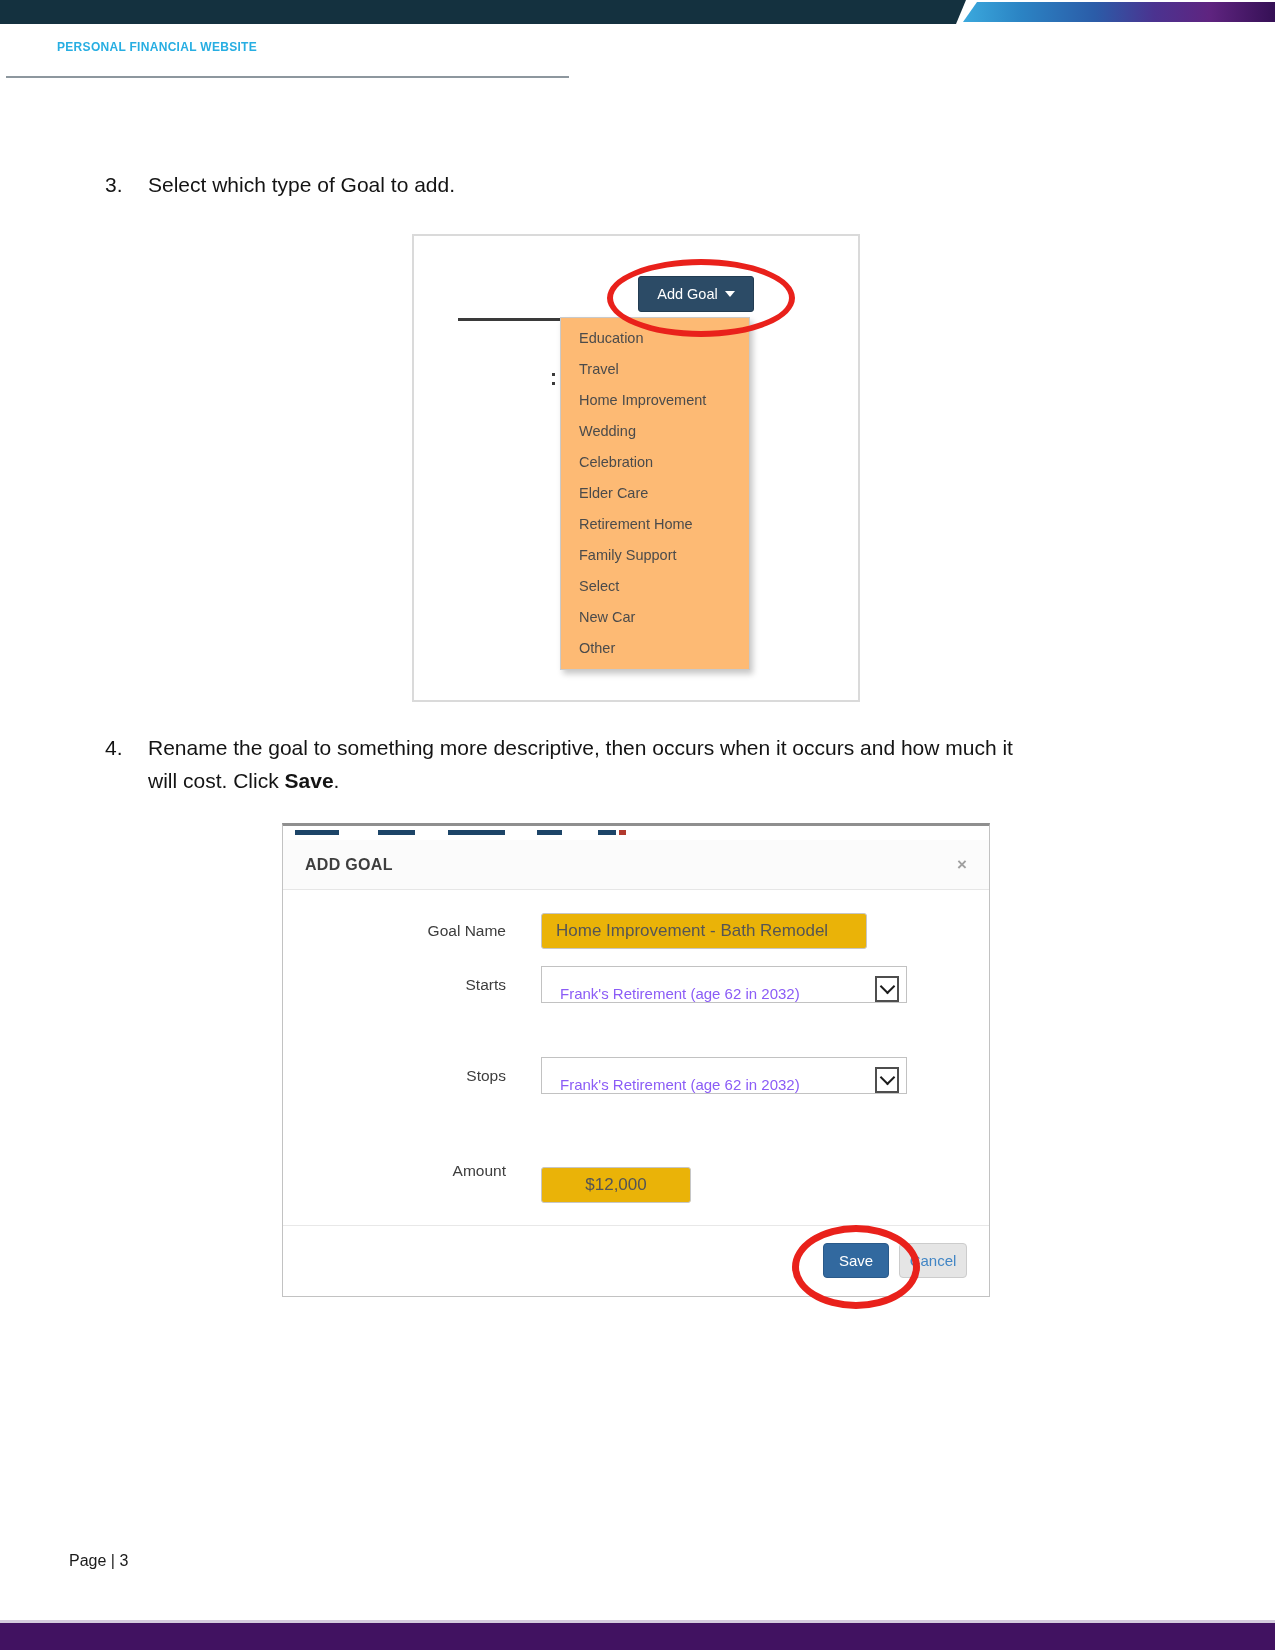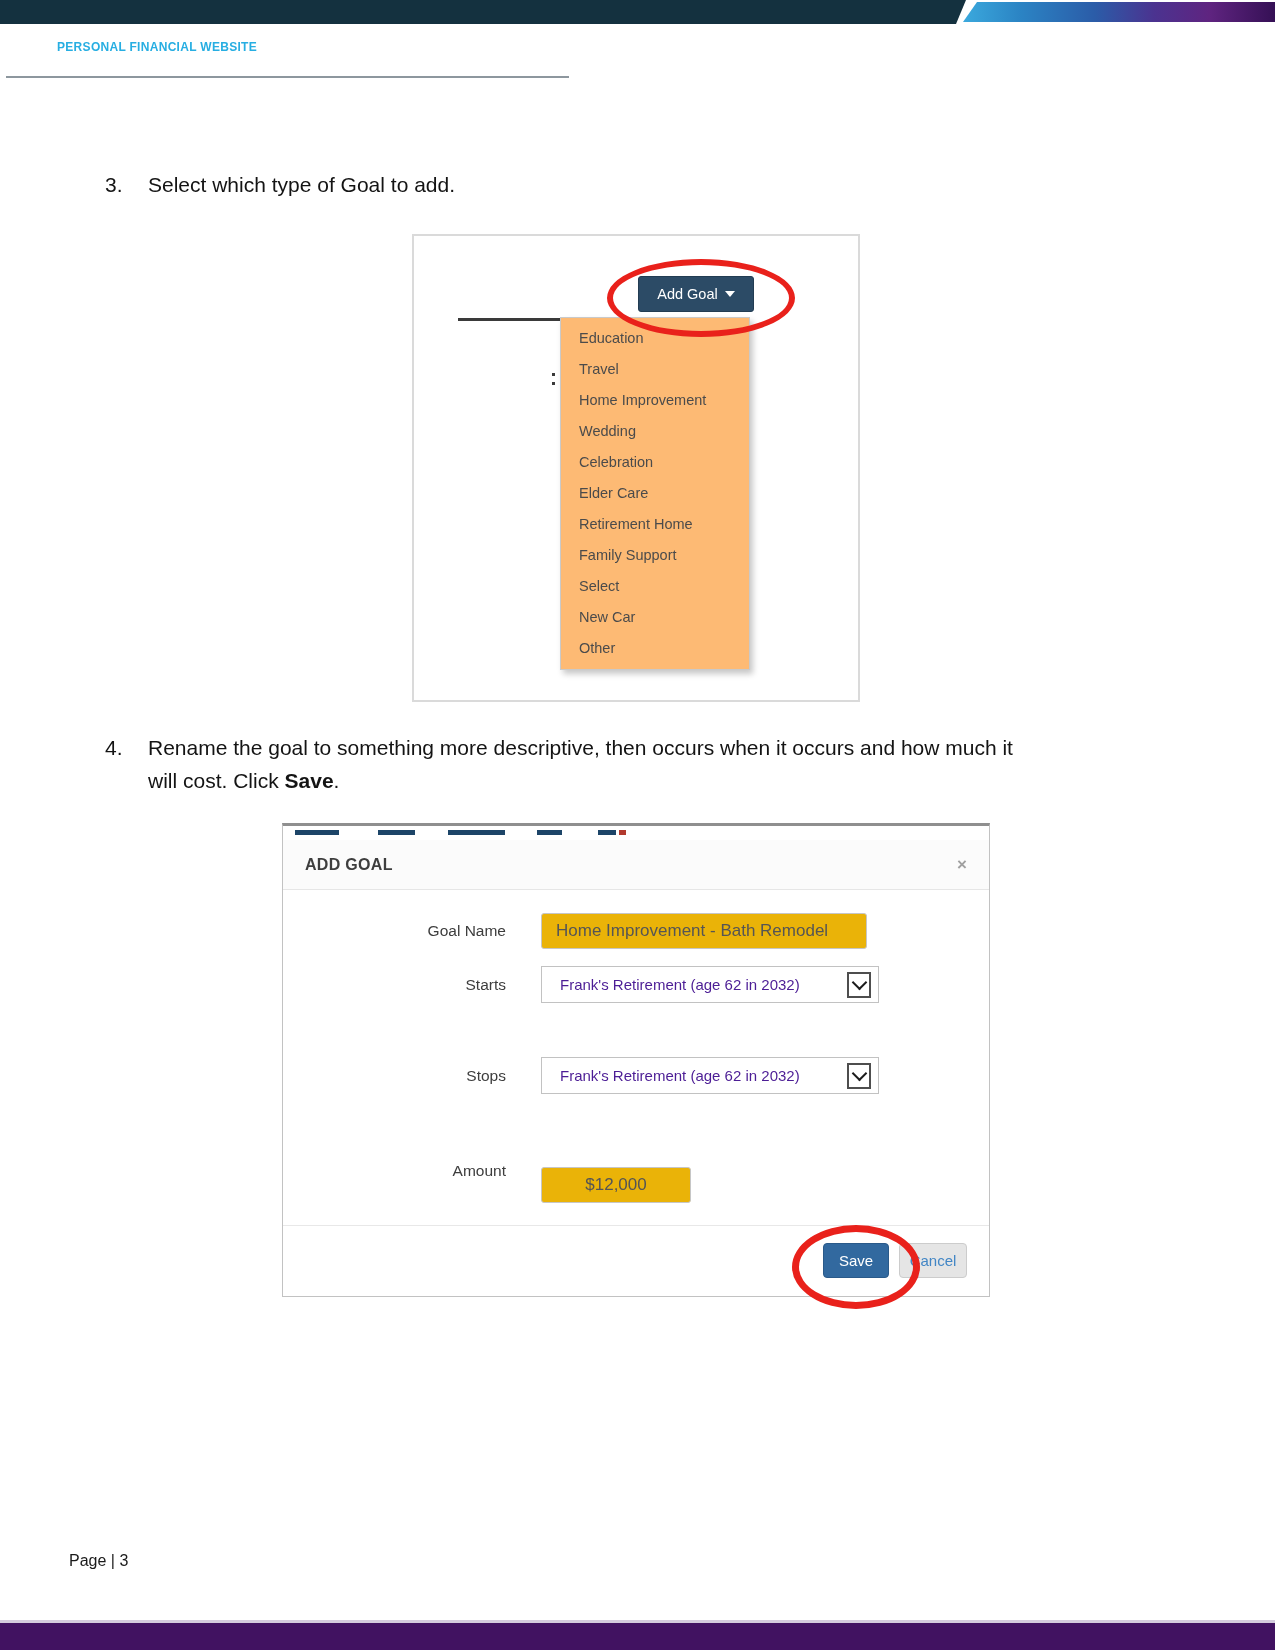--- a/index.html
+++ b/index.html
@@ -43,22 +43,22 @@
   .smudge{position:absolute;top:4px;height:5px;background:#1d4568;}
   .smudge.red{background:#b23a2e;}
   .modal-header{position:absolute;top:14px;left:0;right:0;height:49px;background:#fbfbfb;border-bottom:1px solid #e6e6e6;}
   .modal-title{position:absolute;left:22px;top:0;line-height:49px;font-size:16px;font-weight:bold;color:#3e3e3e;letter-spacing:.3px;}
   .modal-close{position:absolute;right:22px;top:0;line-height:49px;font-size:17px;font-weight:bold;color:#a0a0a0;cursor:default;}
   .fld-label{position:absolute;left:60px;width:163px;text-align:right;font-size:15.5px;color:#3d3d3d;}
   .txt-input{position:absolute;left:258px;height:36px;border:1px solid #c6c6c6;border-radius:3px;background:#eab308;
     font-size:17px;color:#555;font-family:"Liberation Sans",sans-serif;box-sizing:border-box;}
   .inp-goalname{top:87px;width:326px;padding:0 14px;}
   .inp-amount{top:341px;width:150px;text-align:center;}
-  .sel{position:absolute;left:258px;width:338px;height:37px;border:1px solid #c2c2c2;background:#fff;
-    display:flex;align-items:center;font-size:15px;color:#4c1d95;box-sizing:border-box;}
+  .sel{position:absolute;left:258px;width:366px;height:37px;border:1px solid #c2c2c2;background:#fff;
+    display:flex;align-items:flex-end;font-size:15px;color:#8b5cf6;box-sizing:border-box;}
   .sel-starts{top:140px;}
   .sel-stops{top:231px;}
   .sel-text{margin-left:18px;flex:1;white-space:nowrap;}
   .sel-chev{width:24px;height:26px;border:2px solid #4e4e4e;margin-right:7px;flex:0 0 24px;
     display:flex;align-items:center;justify-content:center;box-sizing:border-box;background:#fff;}
   .sel-chev::before{content:"";width:9px;height:9px;border-right:2.5px solid #1c1c1c;border-bottom:2.5px solid #1c1c1c;
     transform:rotate(45deg);margin-top:-5px;}
   .modal-footer-line{position:absolute;top:399px;left:0;right:0;border-top:1px solid #e8e8e8;}
   .btn-save{position:absolute;left:540px;top:417px;width:66px;height:35px;background:#32699f;border:1px solid #2a5a8a;border-radius:4px;
     color:#fff;font-size:15px;display:flex;align-items:center;justify-content:center;box-sizing:border-box;}

